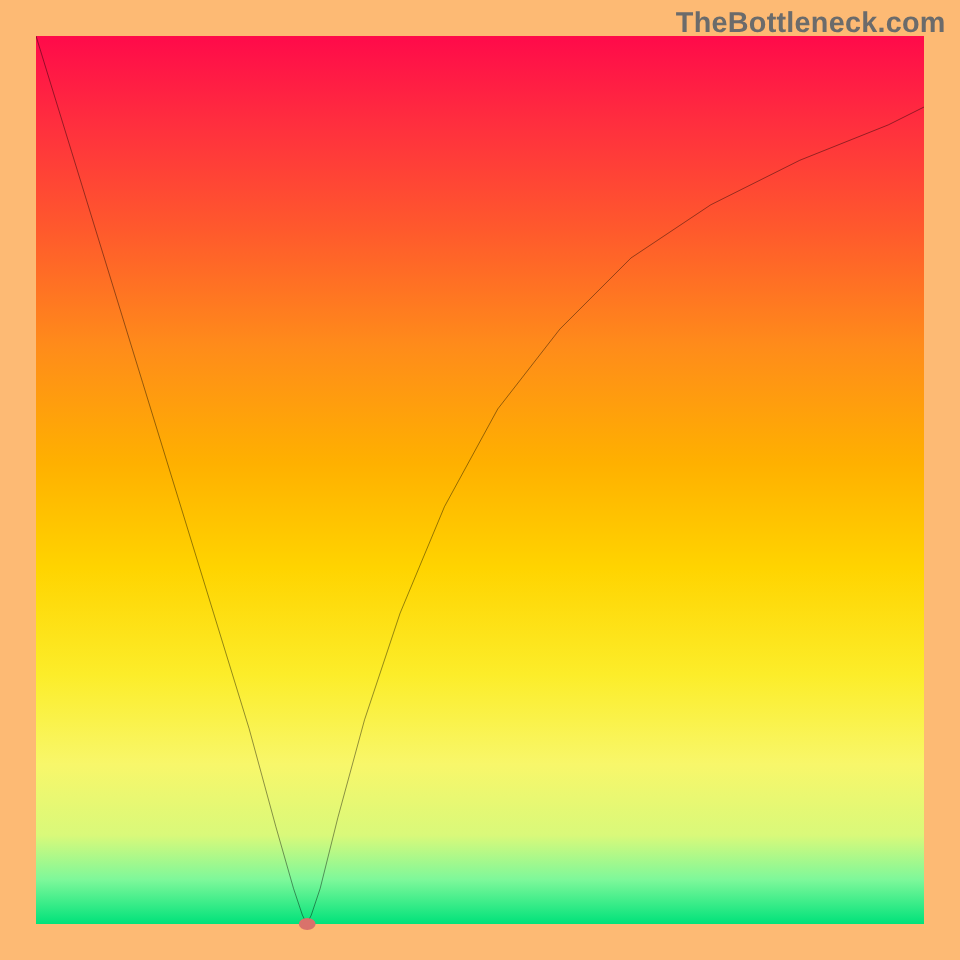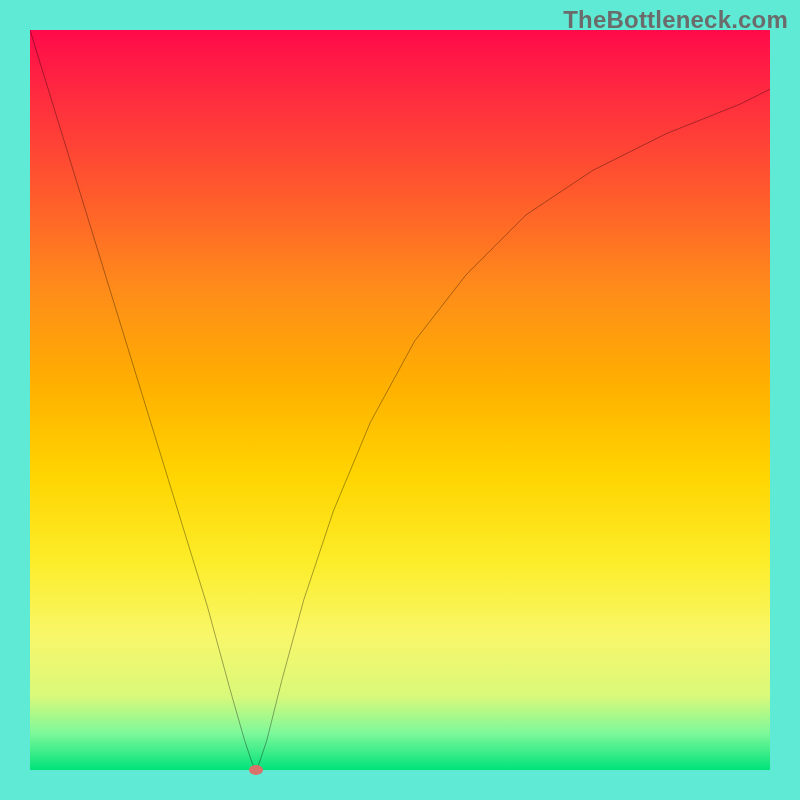--- a/index.html
+++ b/index.html
@@ -1,21 +1,21 @@
 <!DOCTYPE html>
 <html><head>
 <meta charset="utf-8">
 <style>
   * { margin: 0; padding: 0; box-sizing: border-box; }
   html, body { width: 800px; height: 800px; overflow: hidden; background: #000; }
   .frame {
     position: relative;
     width: 800px;
     height: 800px;
-    background: #5eead4;
+    background: #fdba74;
   }
   .plot-area {
     position: absolute;
     left: 30px;
     top: 30px;
     width: 740px;
     height: 740px;
     background: linear-gradient(to bottom,
       #ff0a4a 0%,
       #ff2f3e 10%,

